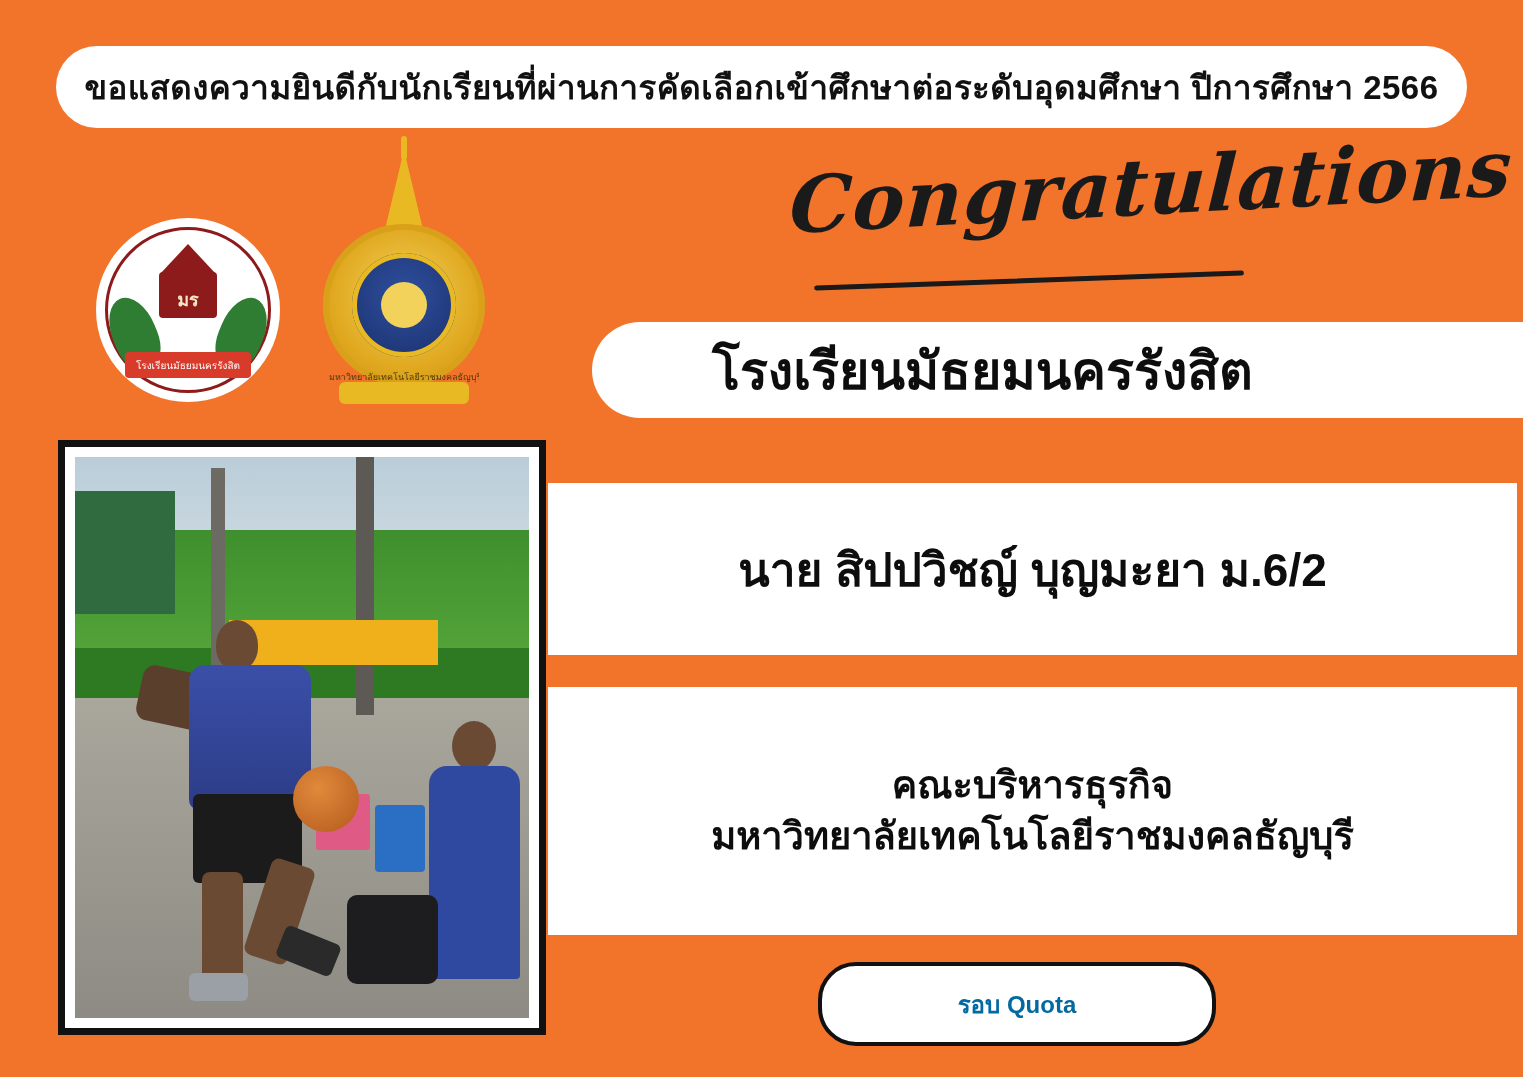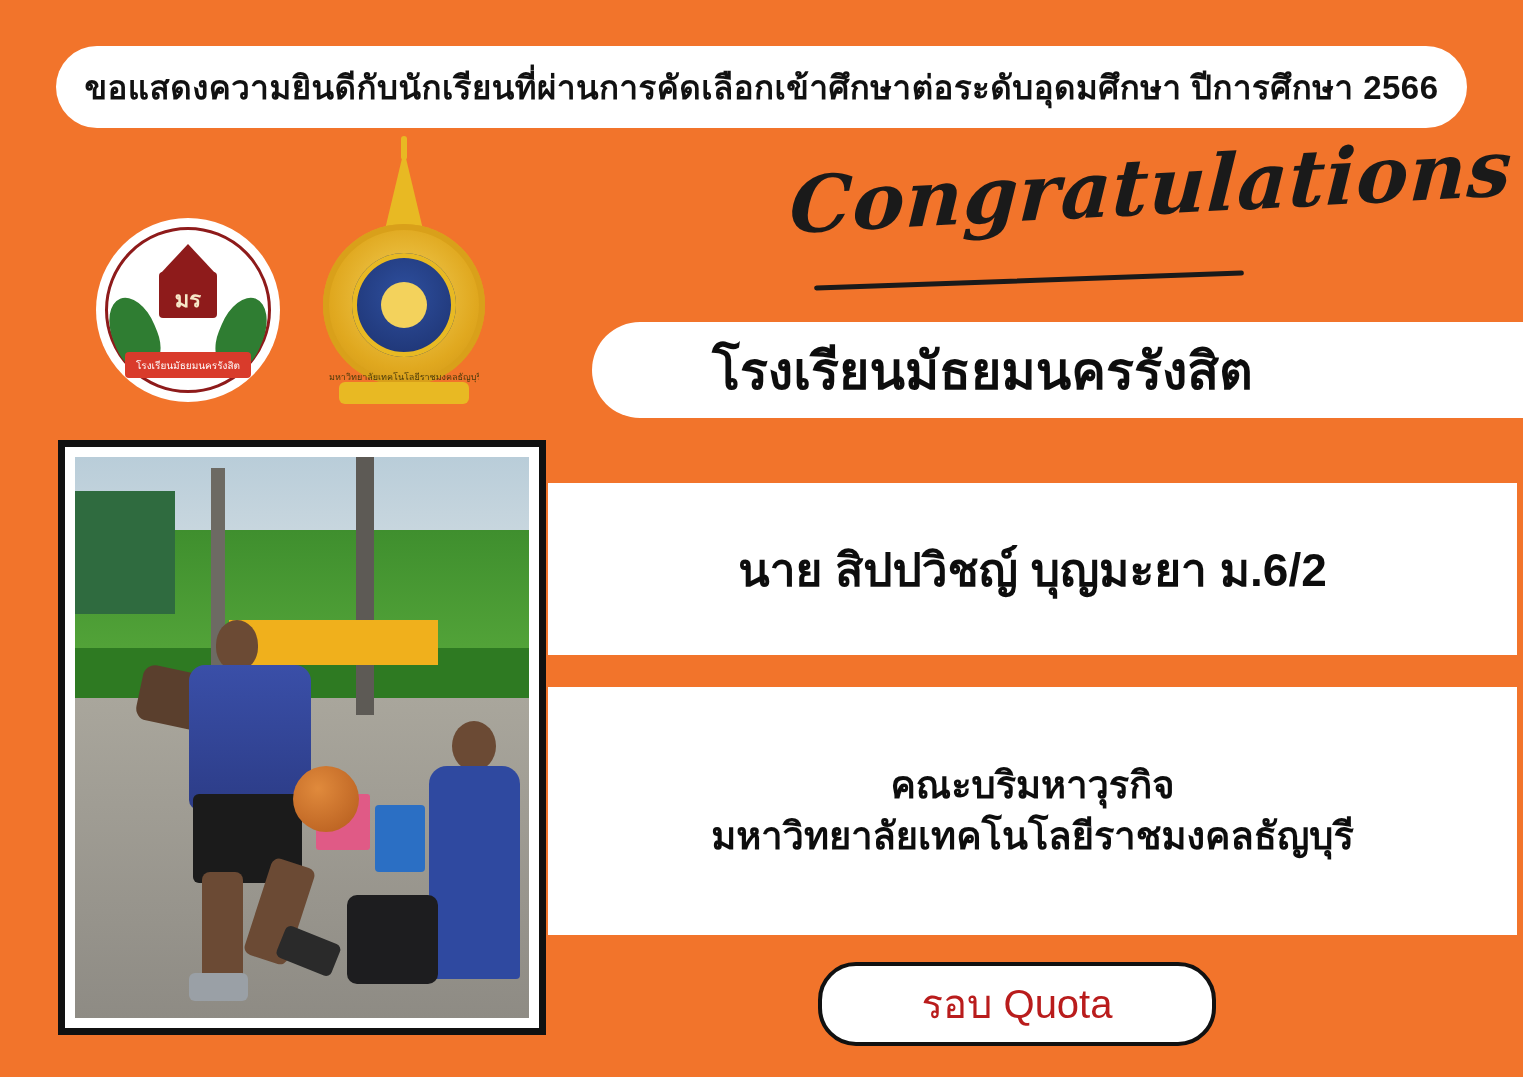--- a/index.html
+++ b/index.html
@@ -89,21 +89,21 @@
     transform: translateX(-50%);
     width: 58px; height: 46px;
     background: #8e1b1b;
     border-radius: 4px;
   }
   .logo-school .crest .glyph {
     position: absolute;
     left: 0; top: 0; width: 100%; height: 100%;
     display: flex; align-items: center; justify-content: center;
     color: #f6e7c8;
-    font-size: 22px;
+    font-size: 18px;
     font-weight: bold;
     padding-top: 24px;
     box-sizing: border-box;
   }
   .logo-school .leaf-l, .logo-school .leaf-r {
     position: absolute;
     top: 78px;
     width: 44px; height: 74px;
     background: #2f7d32;
     border-radius: 50% 50% 40% 40%;
@@ -337,23 +337,23 @@
     width: 390px;
     height: 76px;
     border: 4px solid #111111;
     border-radius: 38px;
     background: #ffffff;
     display: flex;
     align-items: center;
     justify-content: center;
   }
   .round-badge span {
-    font-size: 40px;
-    font-weight: normal;
-    color: #b91c1c;
+    font-size: 24px;
+    font-weight: bold;
+    color: #0369a1;
     white-space: nowrap;
   }
 </style>
 </head>
 <body>
 
 <div class="card">
 
   <div class="top-banner">
     <span>ขอแสดงความยินดีกับนักเรียนที่ผ่านการคัดเลือกเข้าศึกษาต่อระดับอุดมศึกษา ปีการศึกษา 2566</span>
@@ -421,21 +421,21 @@
       <div class="shoe2"></div>
       <div class="ball"></div>
     </div>
   </div>
 
   <div class="panel panel-student">
     <div class="name">นาย สิปปวิชญ์  บุญมะยา ม.6/2</div>
   </div>
 
   <div class="panel panel-faculty">
-    <div>คณะบริมหาวุรกิจ</div>
+    <div>คณะบริหารธุรกิจ</div>
     <div>มหาวิทยาลัยเทคโนโลยีราชมงคลธัญบุรี</div>
   </div>
 
   <div class="round-badge">
     <span>รอบ Quota</span>
   </div>
 
 </div>
 
 </body></html>

